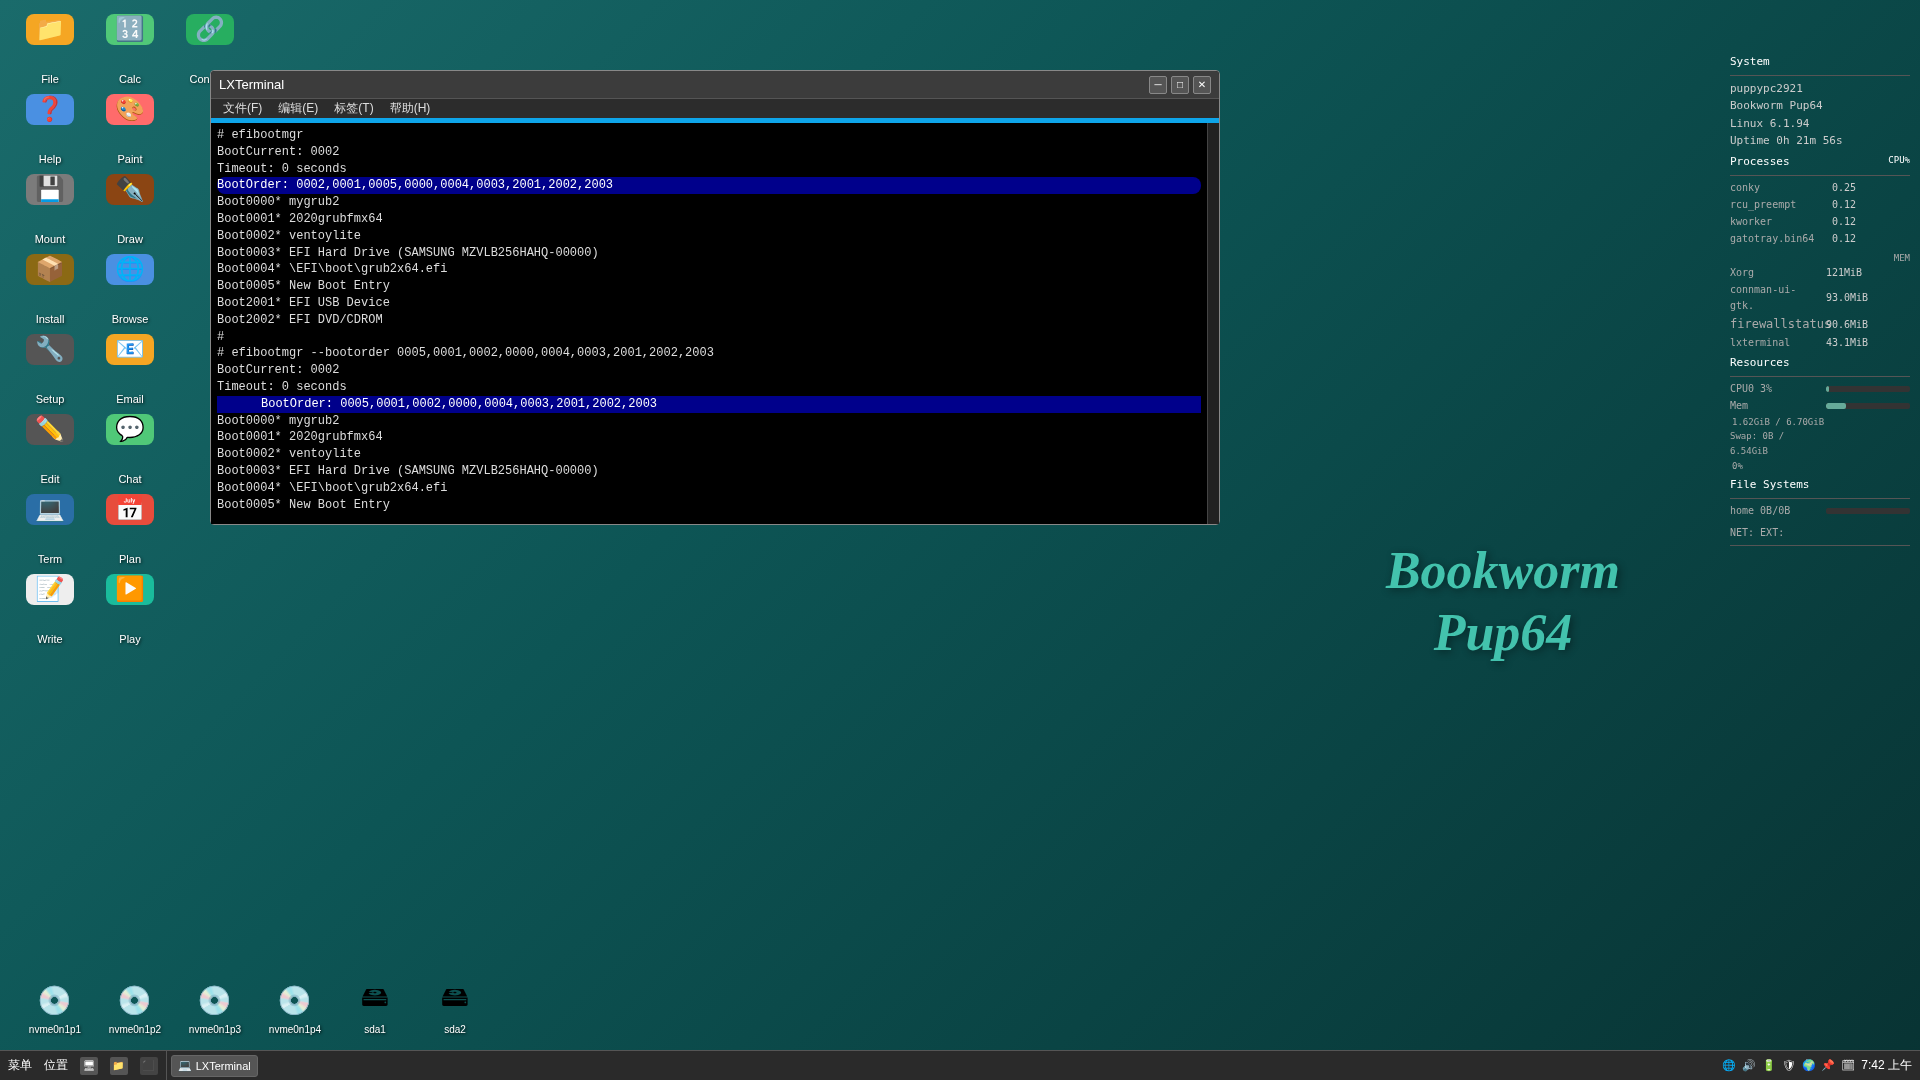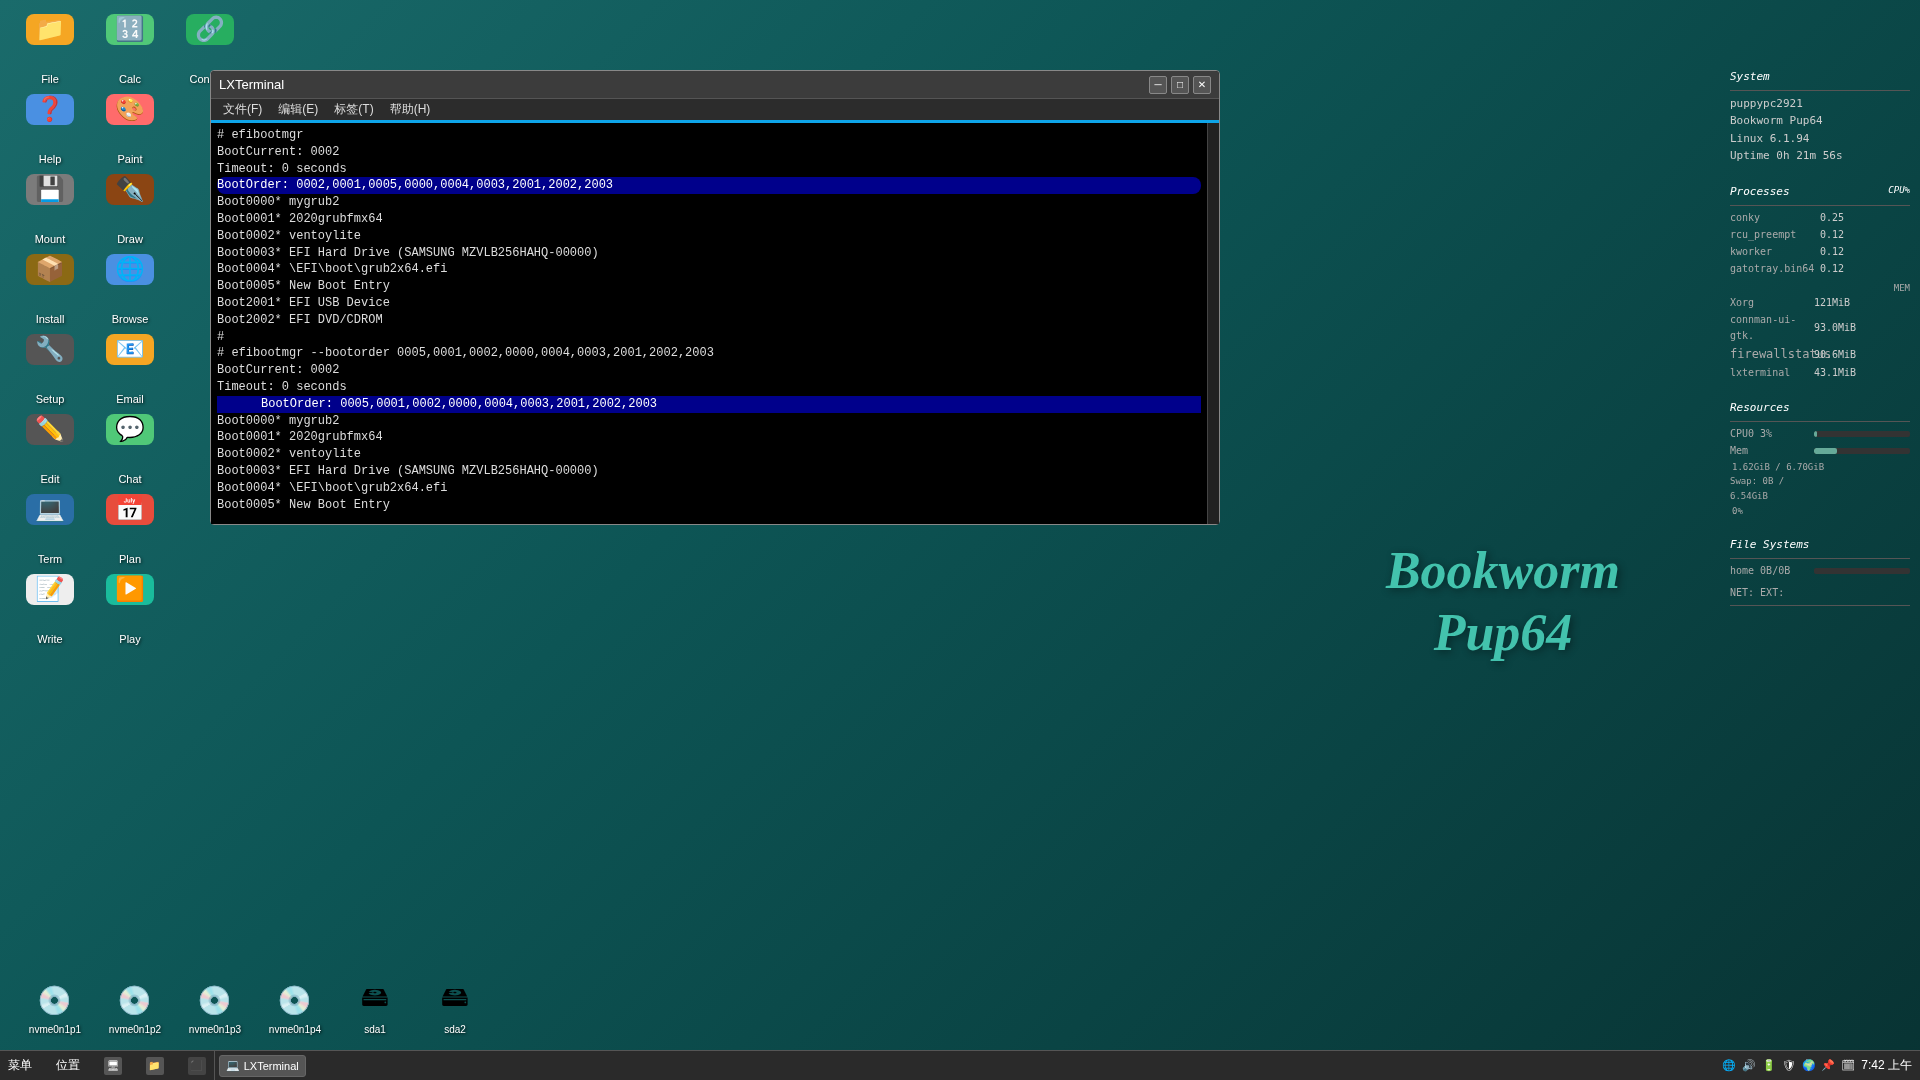--- a/index.html
+++ b/index.html
@@ -92,21 +92,21 @@
       border-top: 1px solid #555;
     }
 
     .taskbar-menu {
       display: flex;
       align-items: center;
       height: 100%;
       padding: 0 8px;
       color: white;
       font-size: 12px;
-      gap: 24px;
+      gap: 12px;
       border-right: 1px solid #555;
     }
 
     .taskbar-apps {
       display: flex;
       align-items: center;
       height: 100%;
       padding: 0 4px;
       gap: 4px;
     }
@@ -223,21 +223,21 @@
       justify-content: center;
       cursor: pointer;
     }
 
     .terminal-menubar {
       height: 24px;
       background: #2c2c2c;
       display: flex;
       align-items: center;
       padding: 0 4px;
-      border-bottom: 3px solid #0ea5e9;
+      border-bottom: 5px solid #0ea5e9;
     }
 
     .terminal-menubar-item {
       color: #ddd;
       font-size: 12px;
       padding: 2px 8px;
       cursor: pointer;
       border-radius: 3px;
     }
 
@@ -273,29 +273,28 @@
       width: 180px;
       color: #ccc;
       font-size: 11px;
       font-family: monospace;
       line-height: 1.6;
     }
 
     .conky-section-title {
       color: #fff;
       font-size: 11px;
-      margin-top: 18px;
+      margin-top: 3px;
       margin-bottom: 2px;
-      font-style: italic;
     }
 
     .conky-bar-row {
       display: flex;
       align-items: center;
-      gap: 4px;
+      gap: 16px;
       font-size: 10px;
       margin-bottom: 1px;
     }
 
     .conky-label {
       width: 80px;
       color: #aaa;
       font-size: 10px;
     }
 

